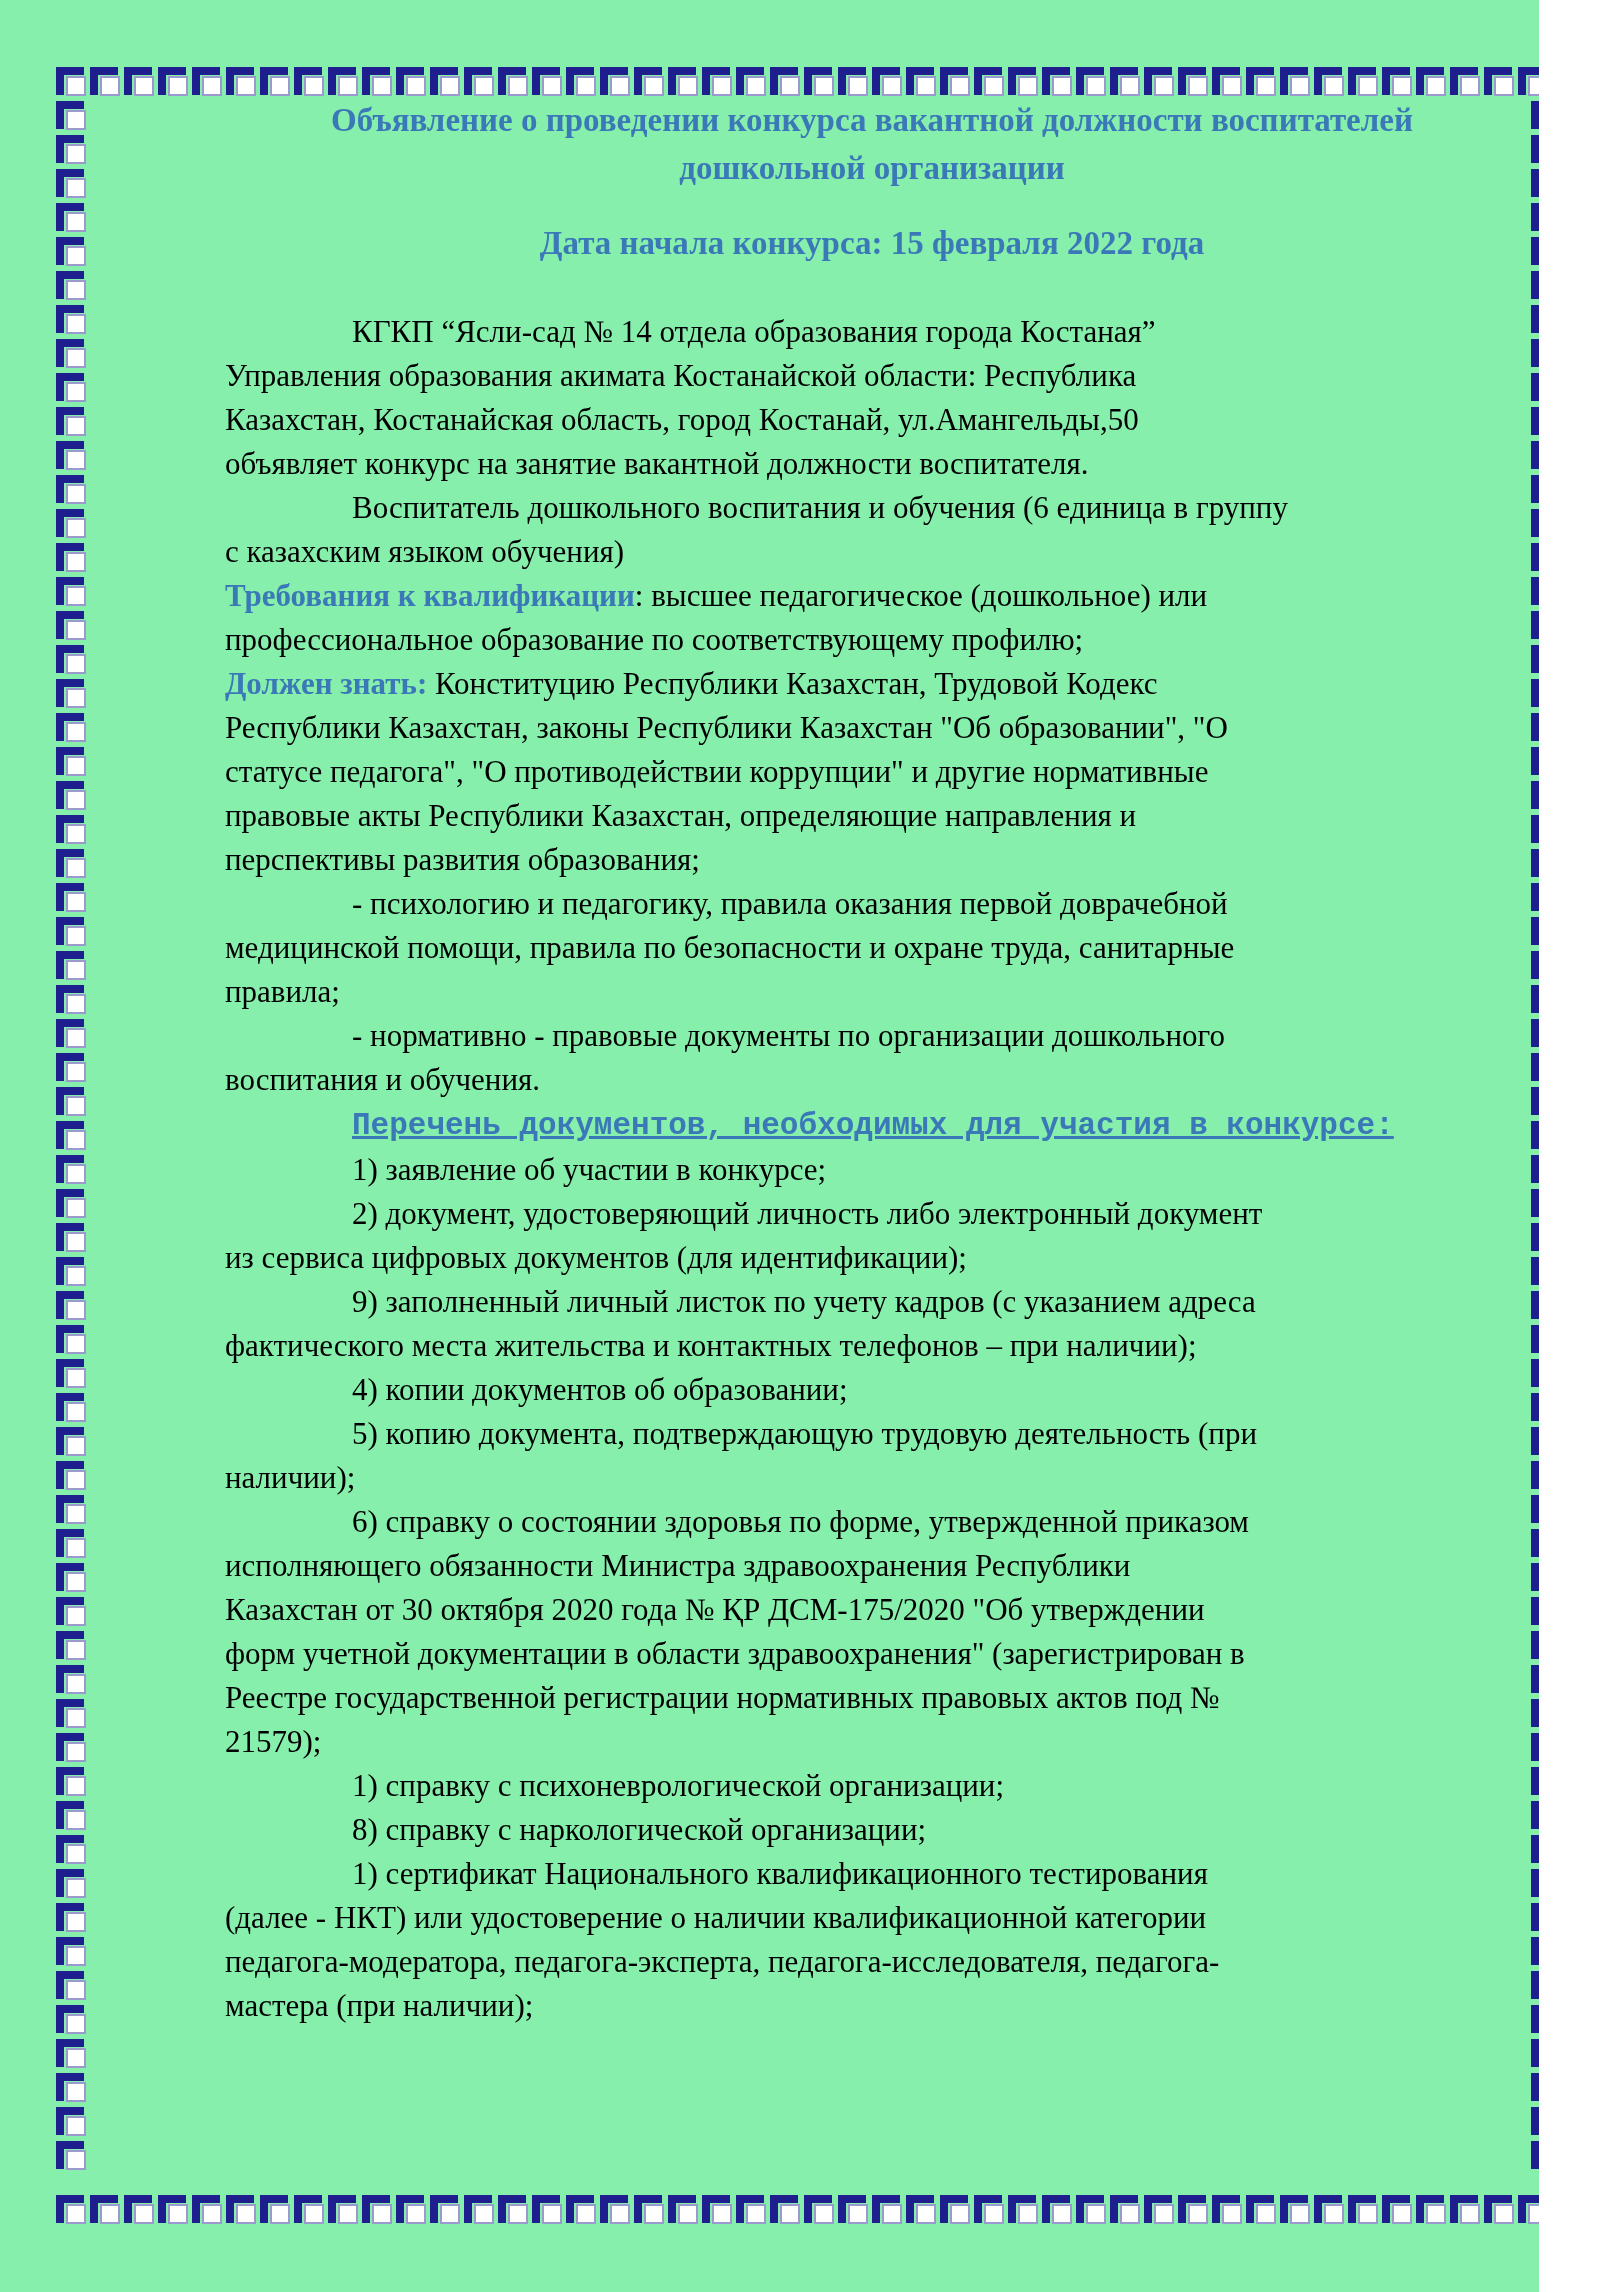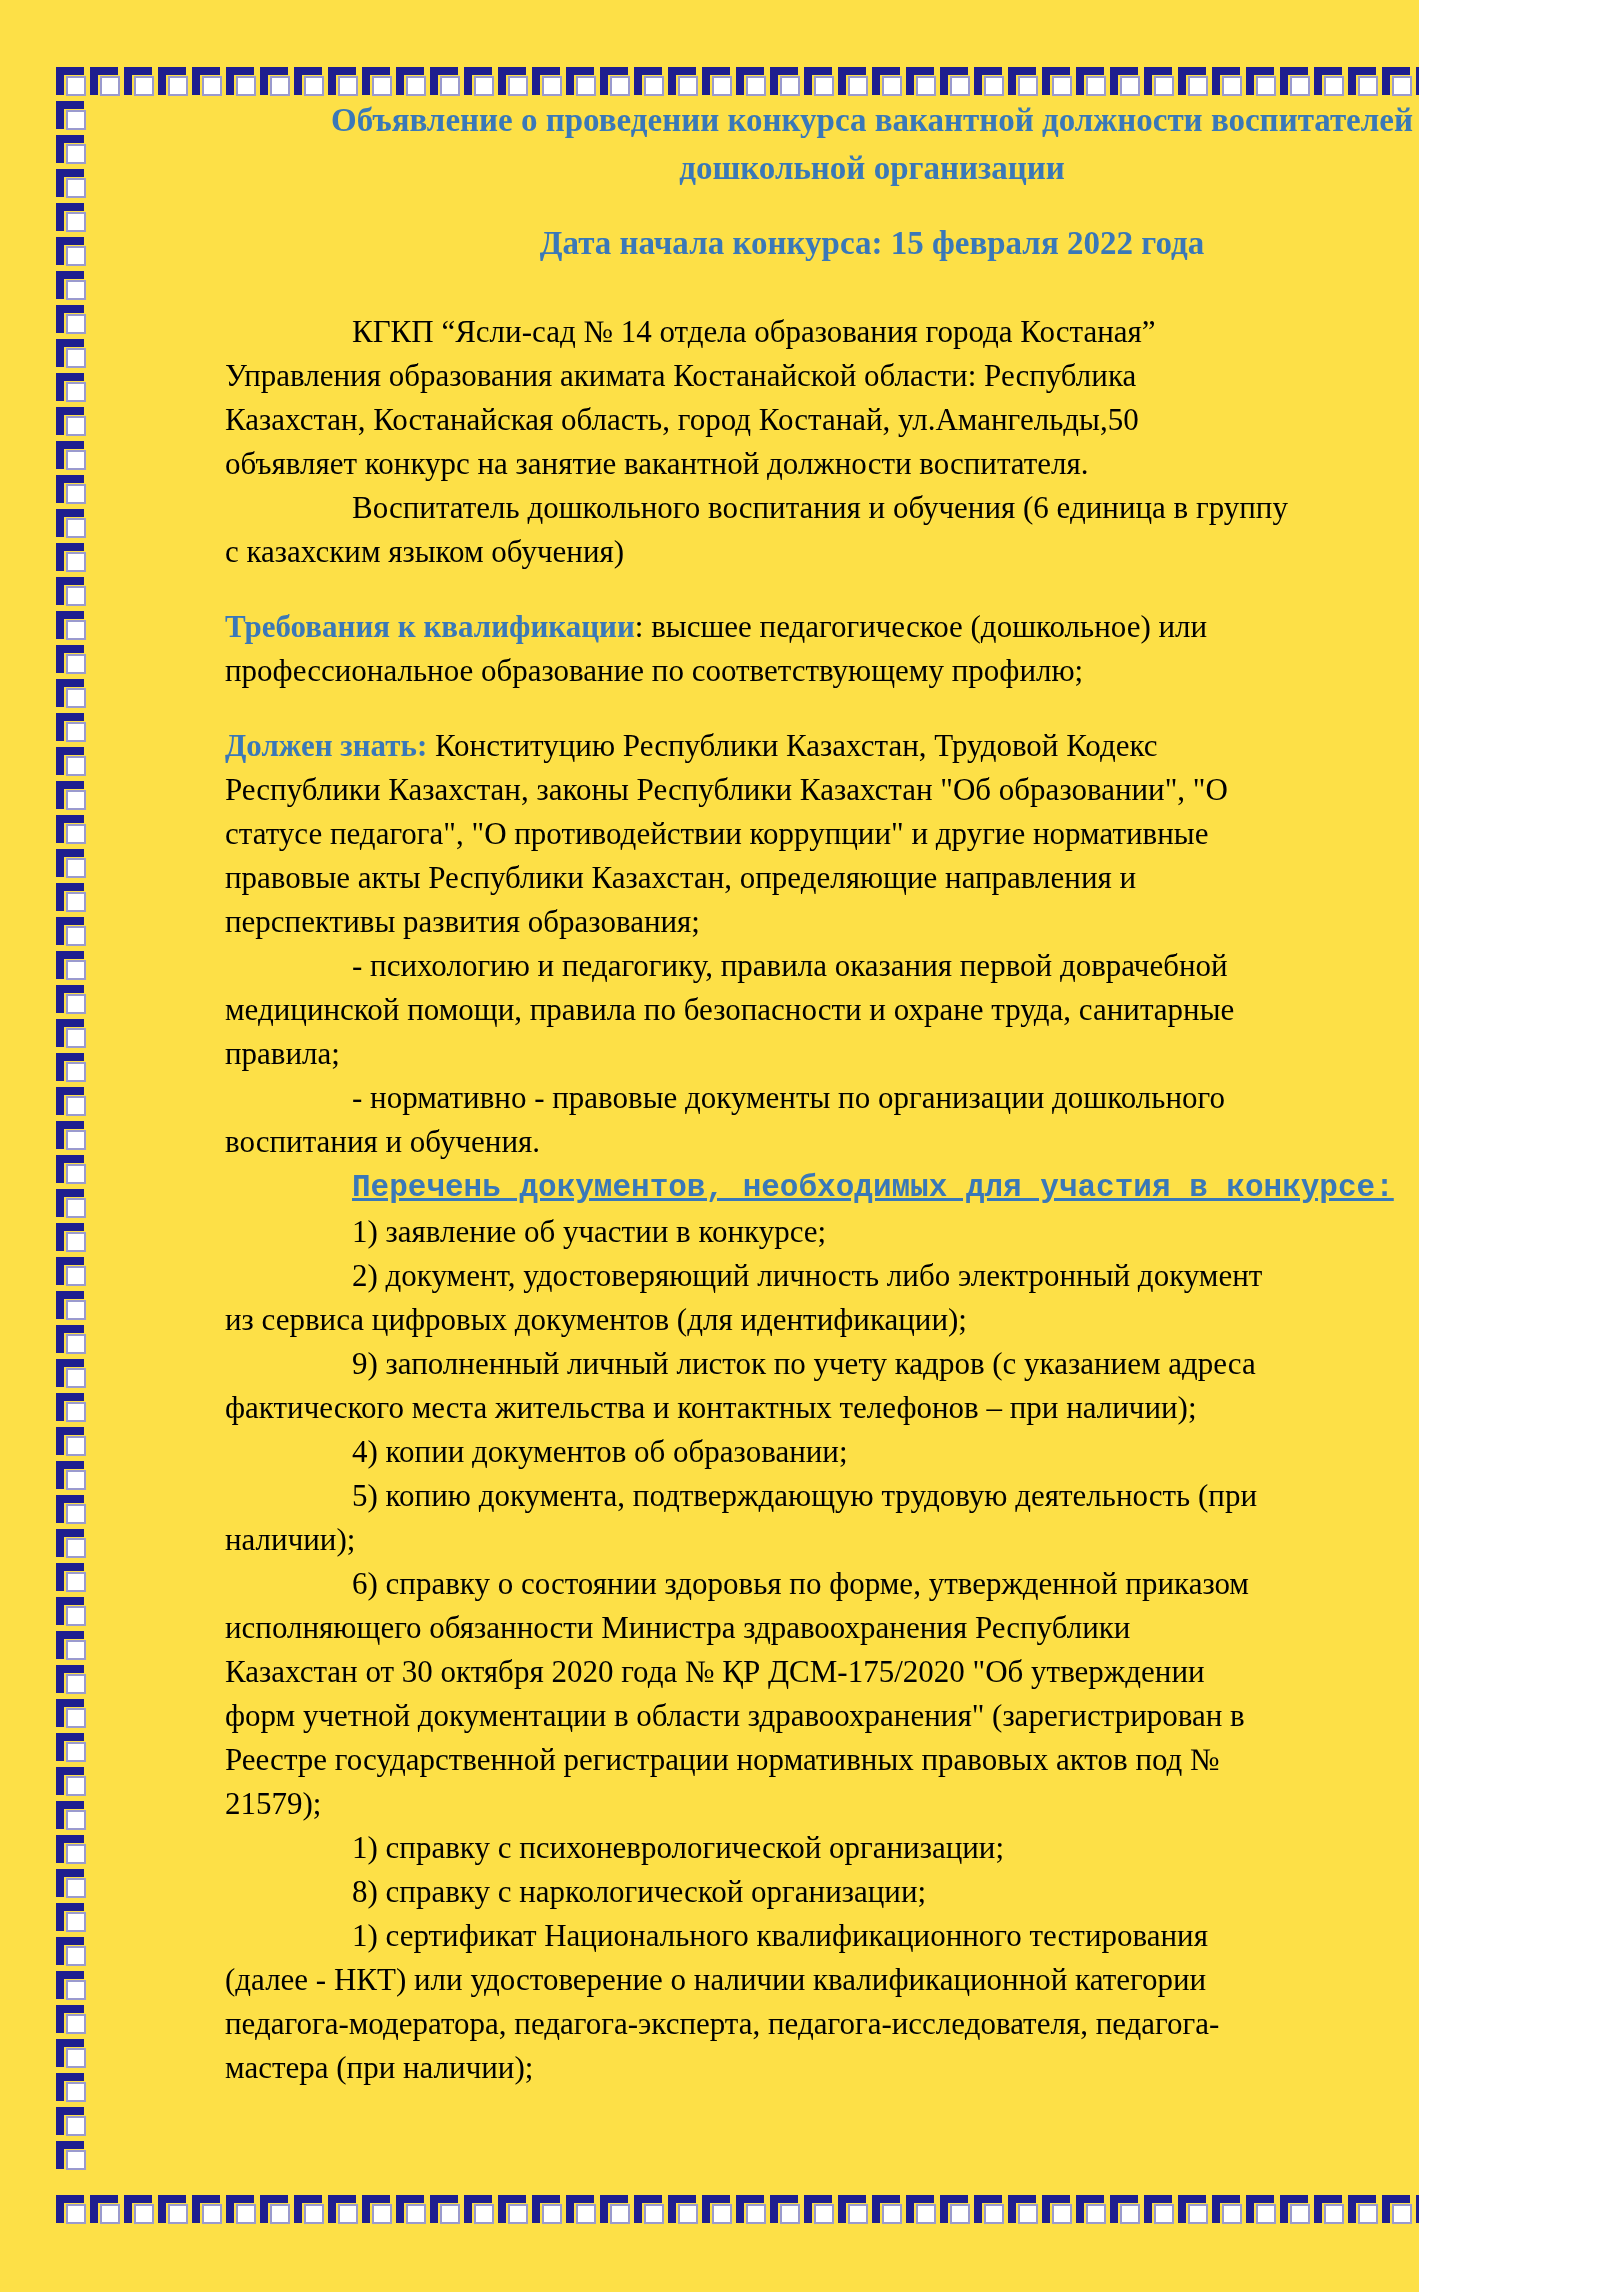--- a/index.html
+++ b/index.html
@@ -1,19 +1,19 @@
 <!DOCTYPE html>
 <html style="--heading_blue: #3a78b8; --border_navy: #1e1e8f; --border_light: #9a9ace; --text_black: #000000;"><head>
 <meta charset="utf-8">
 <style>
   html,body { margin:0; padding:0; background:#ffffff; }
   .page {
     position:relative;
-    width:1419px; height:2293px;
-    background:#fde047;
+    width:1539px; height:2293px;
+    background:#86efac;
     overflow:hidden;
     font-family:"Liberation Serif", serif;
   }
 
   
   .border-strip { position:absolute; display:flex; gap:2px; }
   #b-top    { left:56px;  top:65px;   flex-direction:row; }
   #b-bottom { left:56px;  top:2193px; flex-direction:row; }
   #b-left   { left:56px;  top:99px;  flex-direction:column; }
   #b-right  { left:1531px;top:99px;  flex-direction:column; }
@@ -54,21 +54,21 @@
 
   .body-text { margin-top:43px; color:var(--text_black,#000); }
   p.para {
     margin:0;
     font-size:31px;
     line-height:44px;
     white-space:pre-wrap;
     text-indent:127px;
     color:var(--text_black,#000);
   }
-  p.para.no-indent { text-indent:0;margin-top:31px; }
+  p.para.no-indent { text-indent:0; }
 
   .seg-heading {
     color:var(--heading_blue,#3a78b8);
     font-weight:bold;
   }
   .seg-heading-underline {
     color:var(--heading_blue,#3a78b8);
     font-weight:bold;
     text-decoration:underline;
     font-family:Liberation Mono, monospace;

